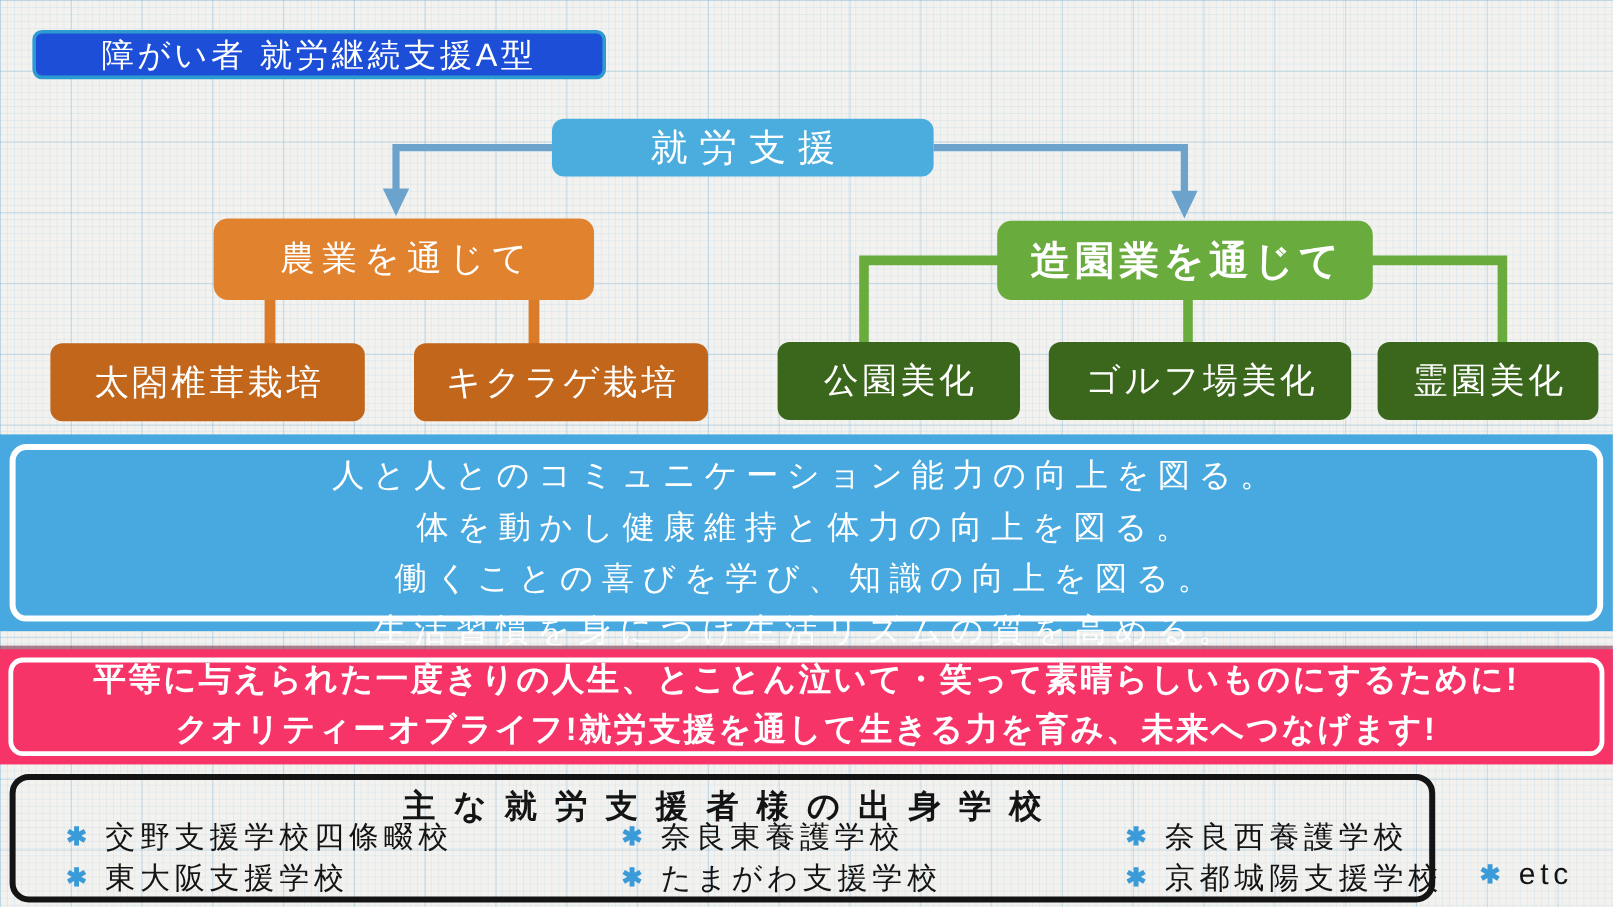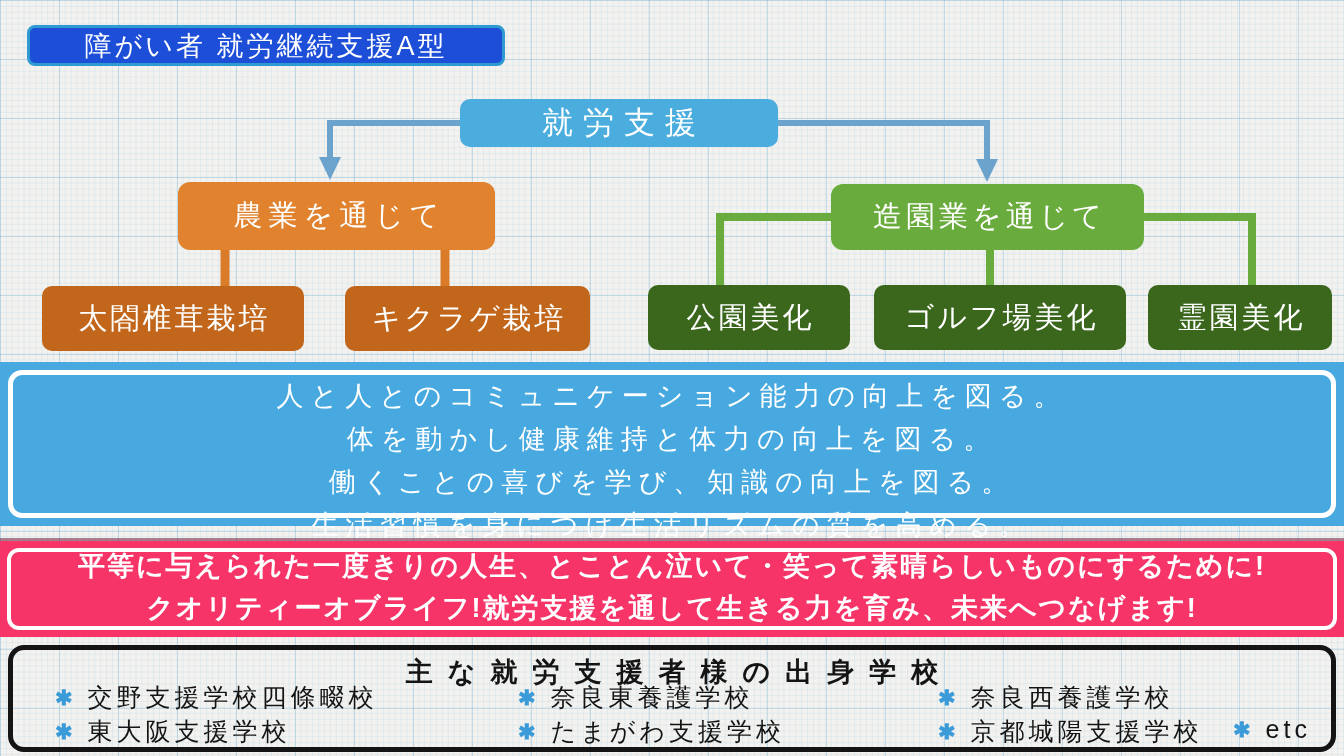--- a/index.html
+++ b/index.html
@@ -30,21 +30,21 @@
     font-size:31px;letter-spacing:10px;text-indent:10px;font-weight:500;
   }
   .agri{
     left:178px;top:182px;width:317px;height:68px;
     background:#e0822e;border-radius:12px;
     font-size:29px;letter-spacing:6px;text-indent:6px;font-weight:500;text-align:right;
   }
   .landscape{
     left:831px;top:184px;width:313px;height:66px;
     background:#69ab3d;border-radius:12px;
-    font-size:29px;letter-spacing:4px;text-indent:4px;font-weight:400;
+    font-size:33px;letter-spacing:4px;text-indent:4px;font-weight:700;
   }
   .leaf{border-radius:10px;font-size:29px;letter-spacing:3px;text-indent:3px;font-weight:500;top:286px;height:65px;}
   .leaf.orange{background:#c1661b;}
   .leaf.green{background:#3b671d;}
   .leaf1{left:42px;width:262px;}
   .leaf2{left:345px;width:245px;}
   .leaf3{left:648px;top:285px;width:202px;}
   .leaf4{left:874px;top:285px;width:252px;}
   .leaf5{left:1148px;top:285px;width:184px;}
   .connectors{left:0;top:0;width:1344px;height:362px;pointer-events:none;}
@@ -67,21 +67,21 @@
   .band-pink .inner{
     position:absolute;left:7px;right:7px;top:7px;bottom:7px;
     border:4px solid #fff;border-radius:12px;
   }
   .band-pink .lines{
     position:absolute;left:0;right:0;top:4px;
     color:#fff;font-size:27px;line-height:42px;text-align:center;
     letter-spacing:2px;font-weight:bold;
   }
   .schools{
-    left:8px;top:645px;width:1328px;height:107px;
+    left:8px;top:645px;width:1188px;height:107px;
     border:5px solid #141414;border-radius:16px;
   }
   .schools .title{
     margin-top:4px;text-align:center;color:#141414;
     font-size:27px;font-weight:bold;letter-spacing:15px;text-indent:15px;
   }
   .school-item{
     position:absolute;display:flex;align-items:center;
     color:#141414;font-size:25px;letter-spacing:4px;font-weight:500;white-space:nowrap;
   }

